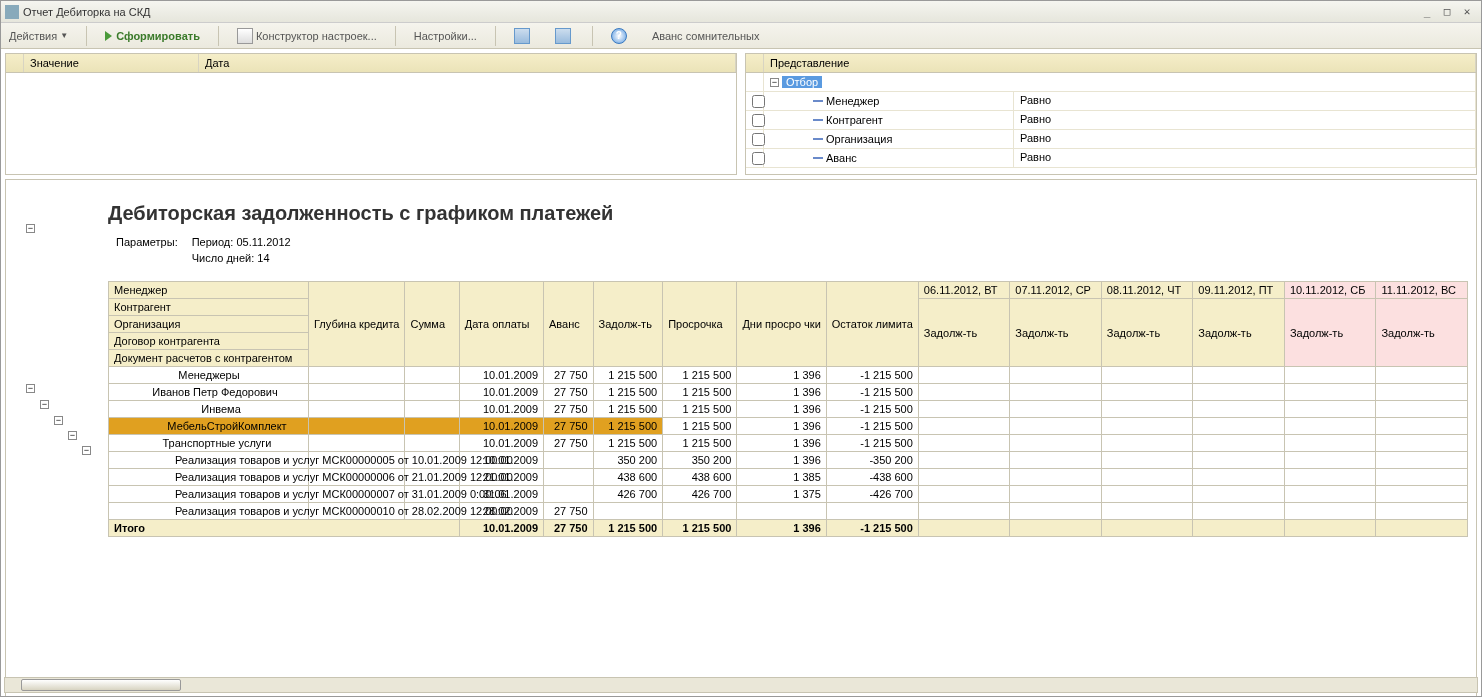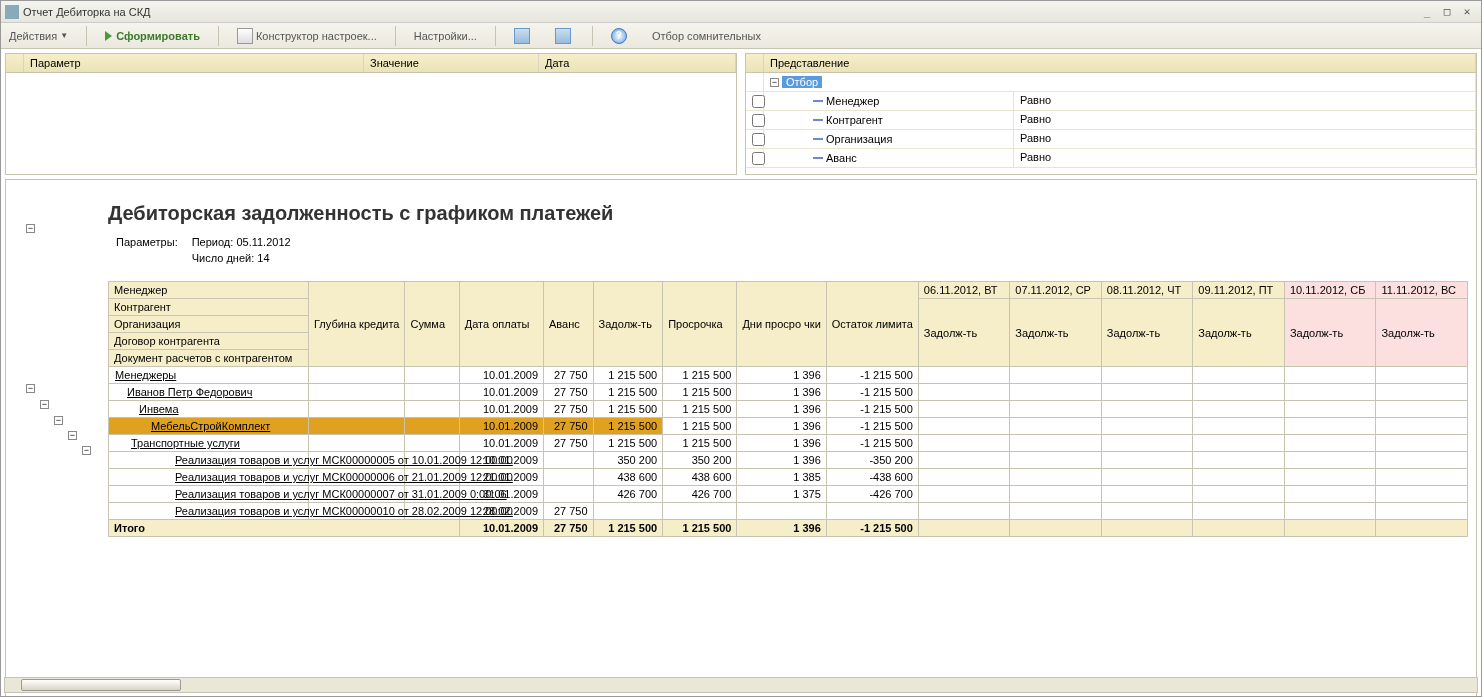--- a/index.html
+++ b/index.html
@@ -42,21 +42,21 @@
 .report-params td { padding: 1px 6px; }
 
 .data-table { border-collapse: collapse; margin-left: 96px; }
 .data-table td, .data-table th { border: 1px solid #c8c4b2; padding: 2px 5px; white-space: nowrap; }
 .data-table th { background: #f5eec9; font-weight: normal; text-align: left; }
 .th-beige { background: #f5eec9; }
 .th-weekend { background: #fce0e0 !important; }
 .num { text-align: right; }
 .hl-orange { background: #e0a020 !important; }
 .footer-row td { font-weight: bold; background: #f5eec9; }
-.rowlabel { text-align: left; white-space: normal; max-width: 200px; text-decoration: underline; }
+.rowlabel { text-align: center; white-space: normal; max-width: 200px; }
 
 .scroll-h { position: absolute; left: 4px; right: 4px; bottom: 4px; height: 16px; background: #eae7d8; border: 1px solid #c8c4b2; }
 .scroll-thumb { position: absolute; left: 16px; top: 1px; height: 12px; width: 160px; background: linear-gradient(#fff,#d8d4c2); border: 1px solid #999; border-radius: 2px; }
 </style>
 </head>
 <body>
 
 <div class="titlebar">
   <span class="icon"></span>
   <span class="title">Отчет  Дебиторка на СКД</span>
@@ -89,29 +89,28 @@
       <span class="tbicon" style="background:linear-gradient(#cde,#9bd);border:1px solid #69c;"></span>
     </div>
   <div class="tbitem">
       <span class="tbicon" style="background:linear-gradient(#cde,#9bd);border:1px solid #69c;"></span>
     </div>
   <div class="tbsep"></div>
   <div class="tbitem">
       <span class="tbicon help">?</span>
     </div>
   <div class="tbitem">
-      <span>Отбор сомнительных</span>
+      <span>Аванс сомнительных</span>
     </div>
 </div>
 
 <div class="params-area">
   <div class="panel left">
     <div class="gridhdr">
       <div style="width:18px"></div>
-      <div style="width:340px">Параметр</div>
       <div style="width:175px">Значение</div>
       <div style="flex:1">Дата</div>
     </div>
   </div>
   <div class="panel right">
     <div class="gridhdr">
       <div style="width:18px"></div>
       <div style="flex:1">Представление</div>
     </div>
     <div class="gridrow">

